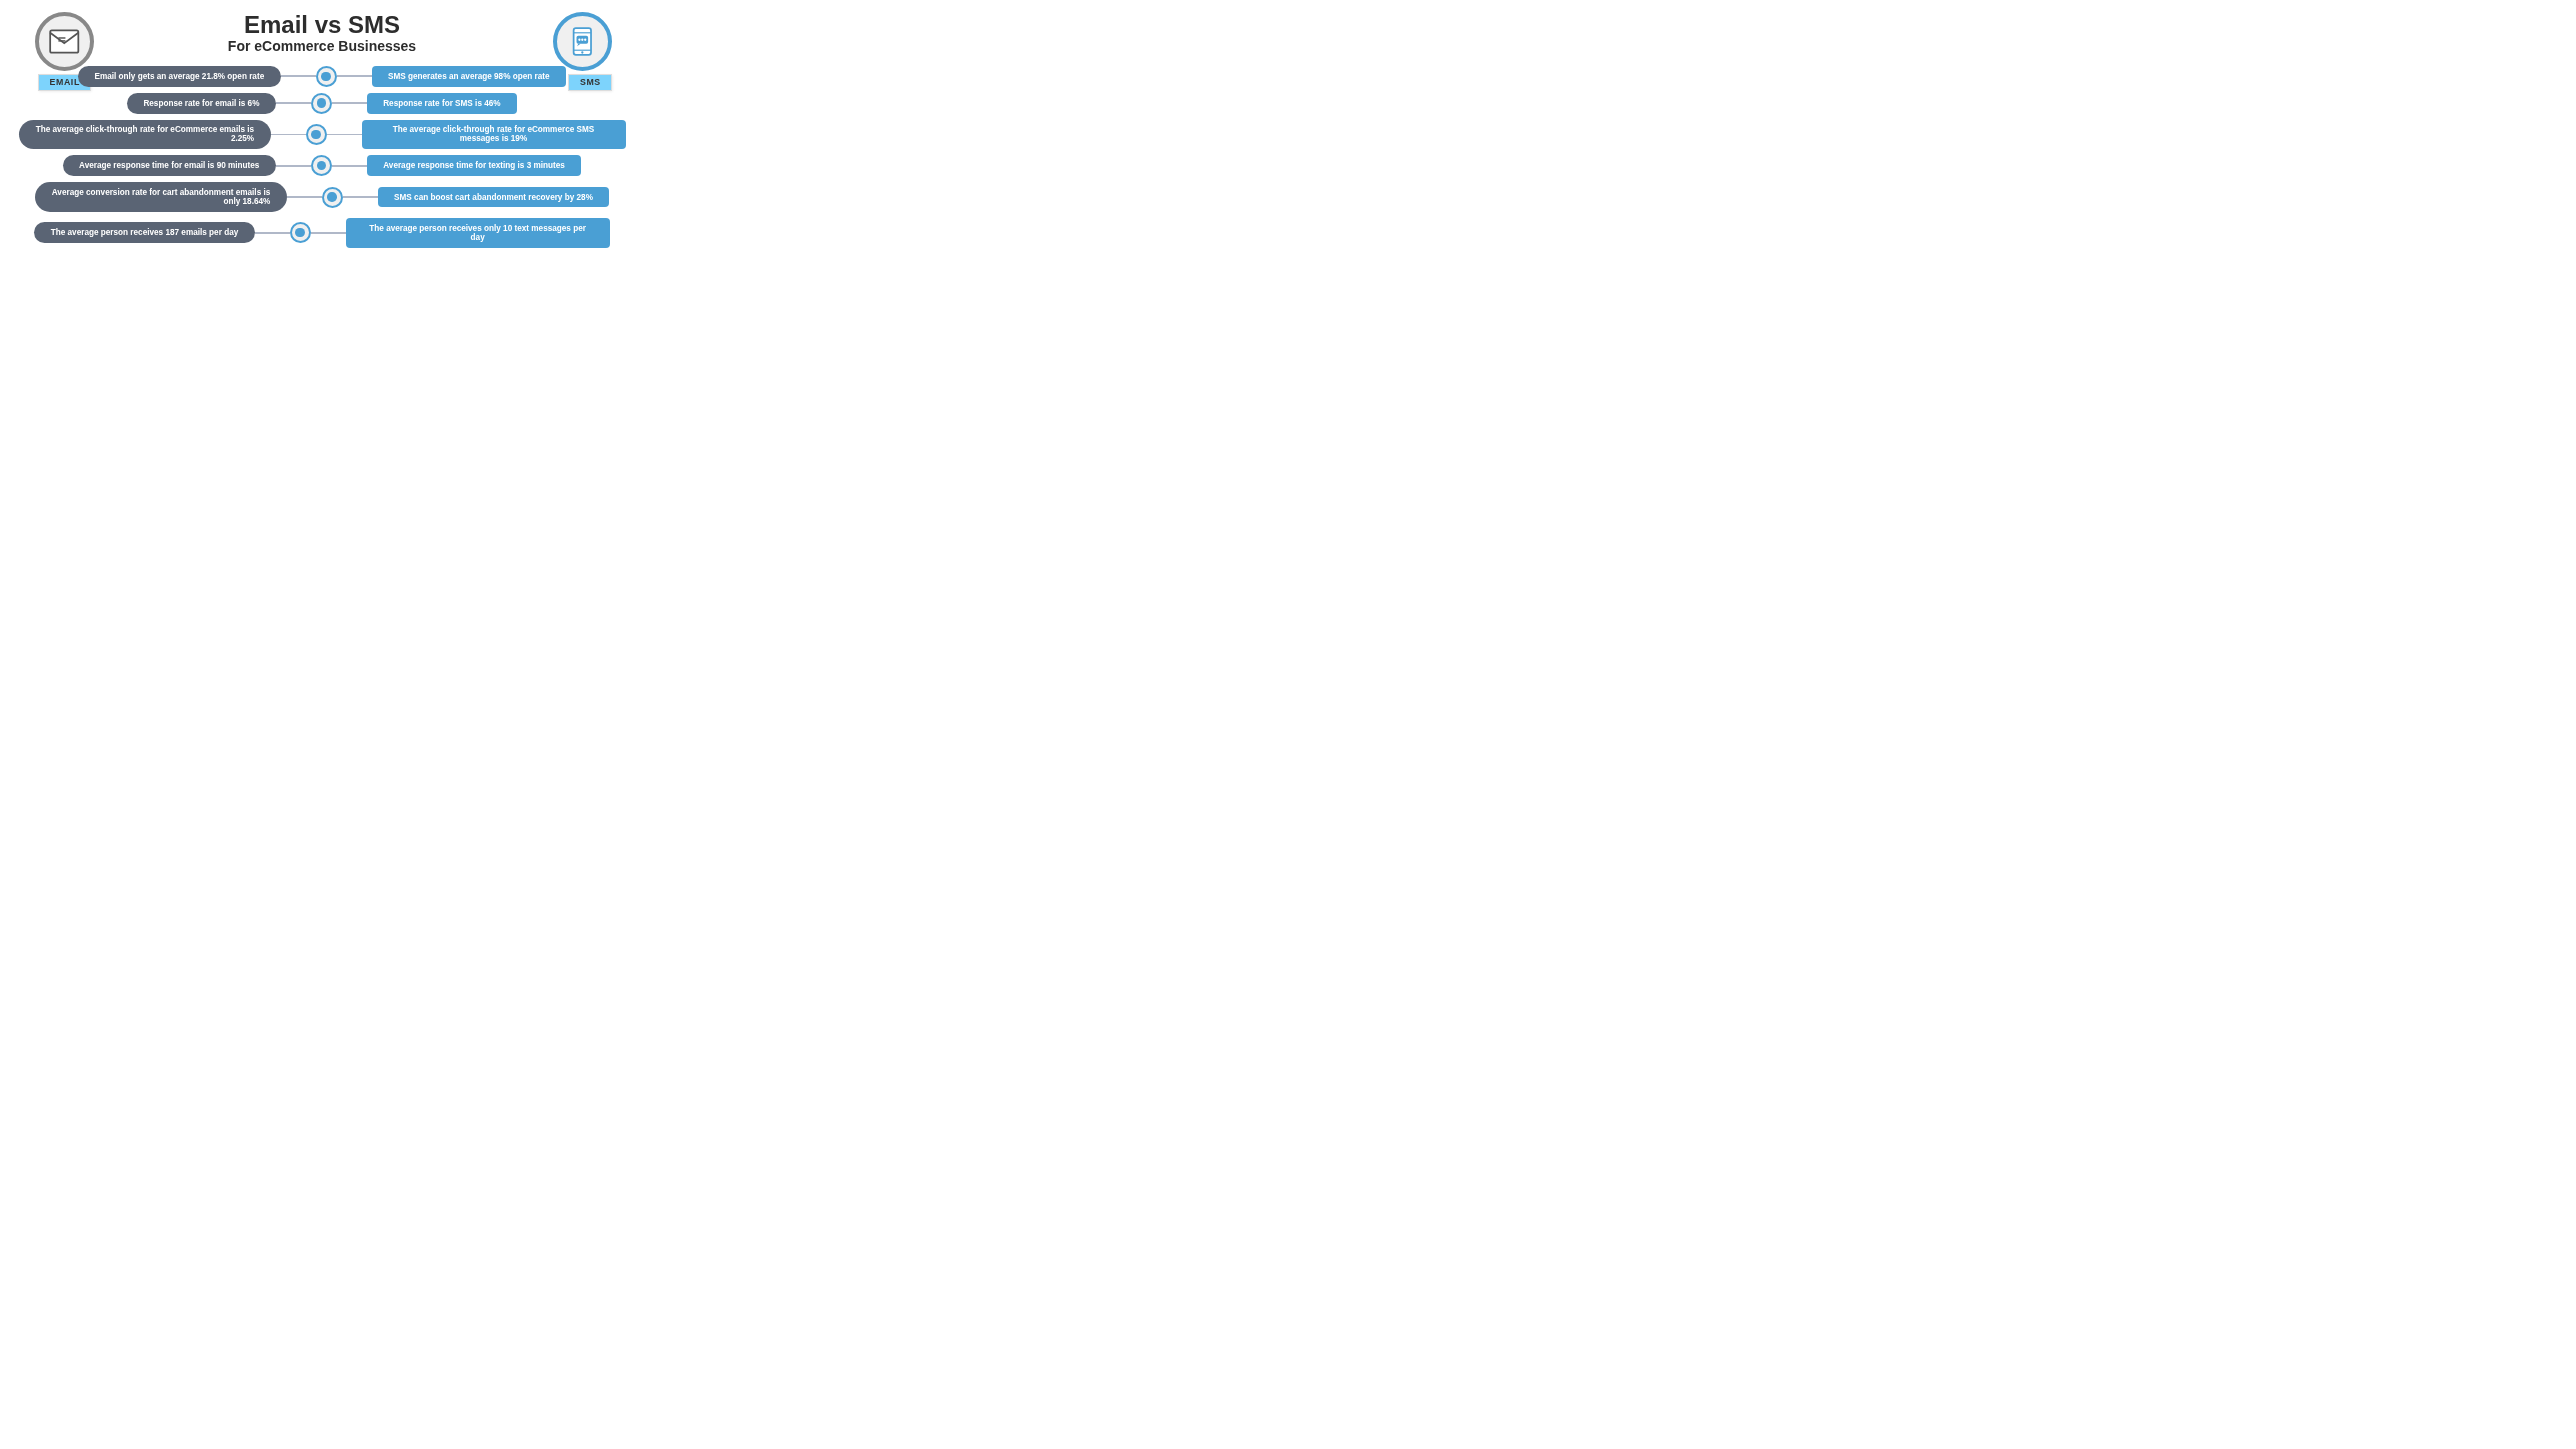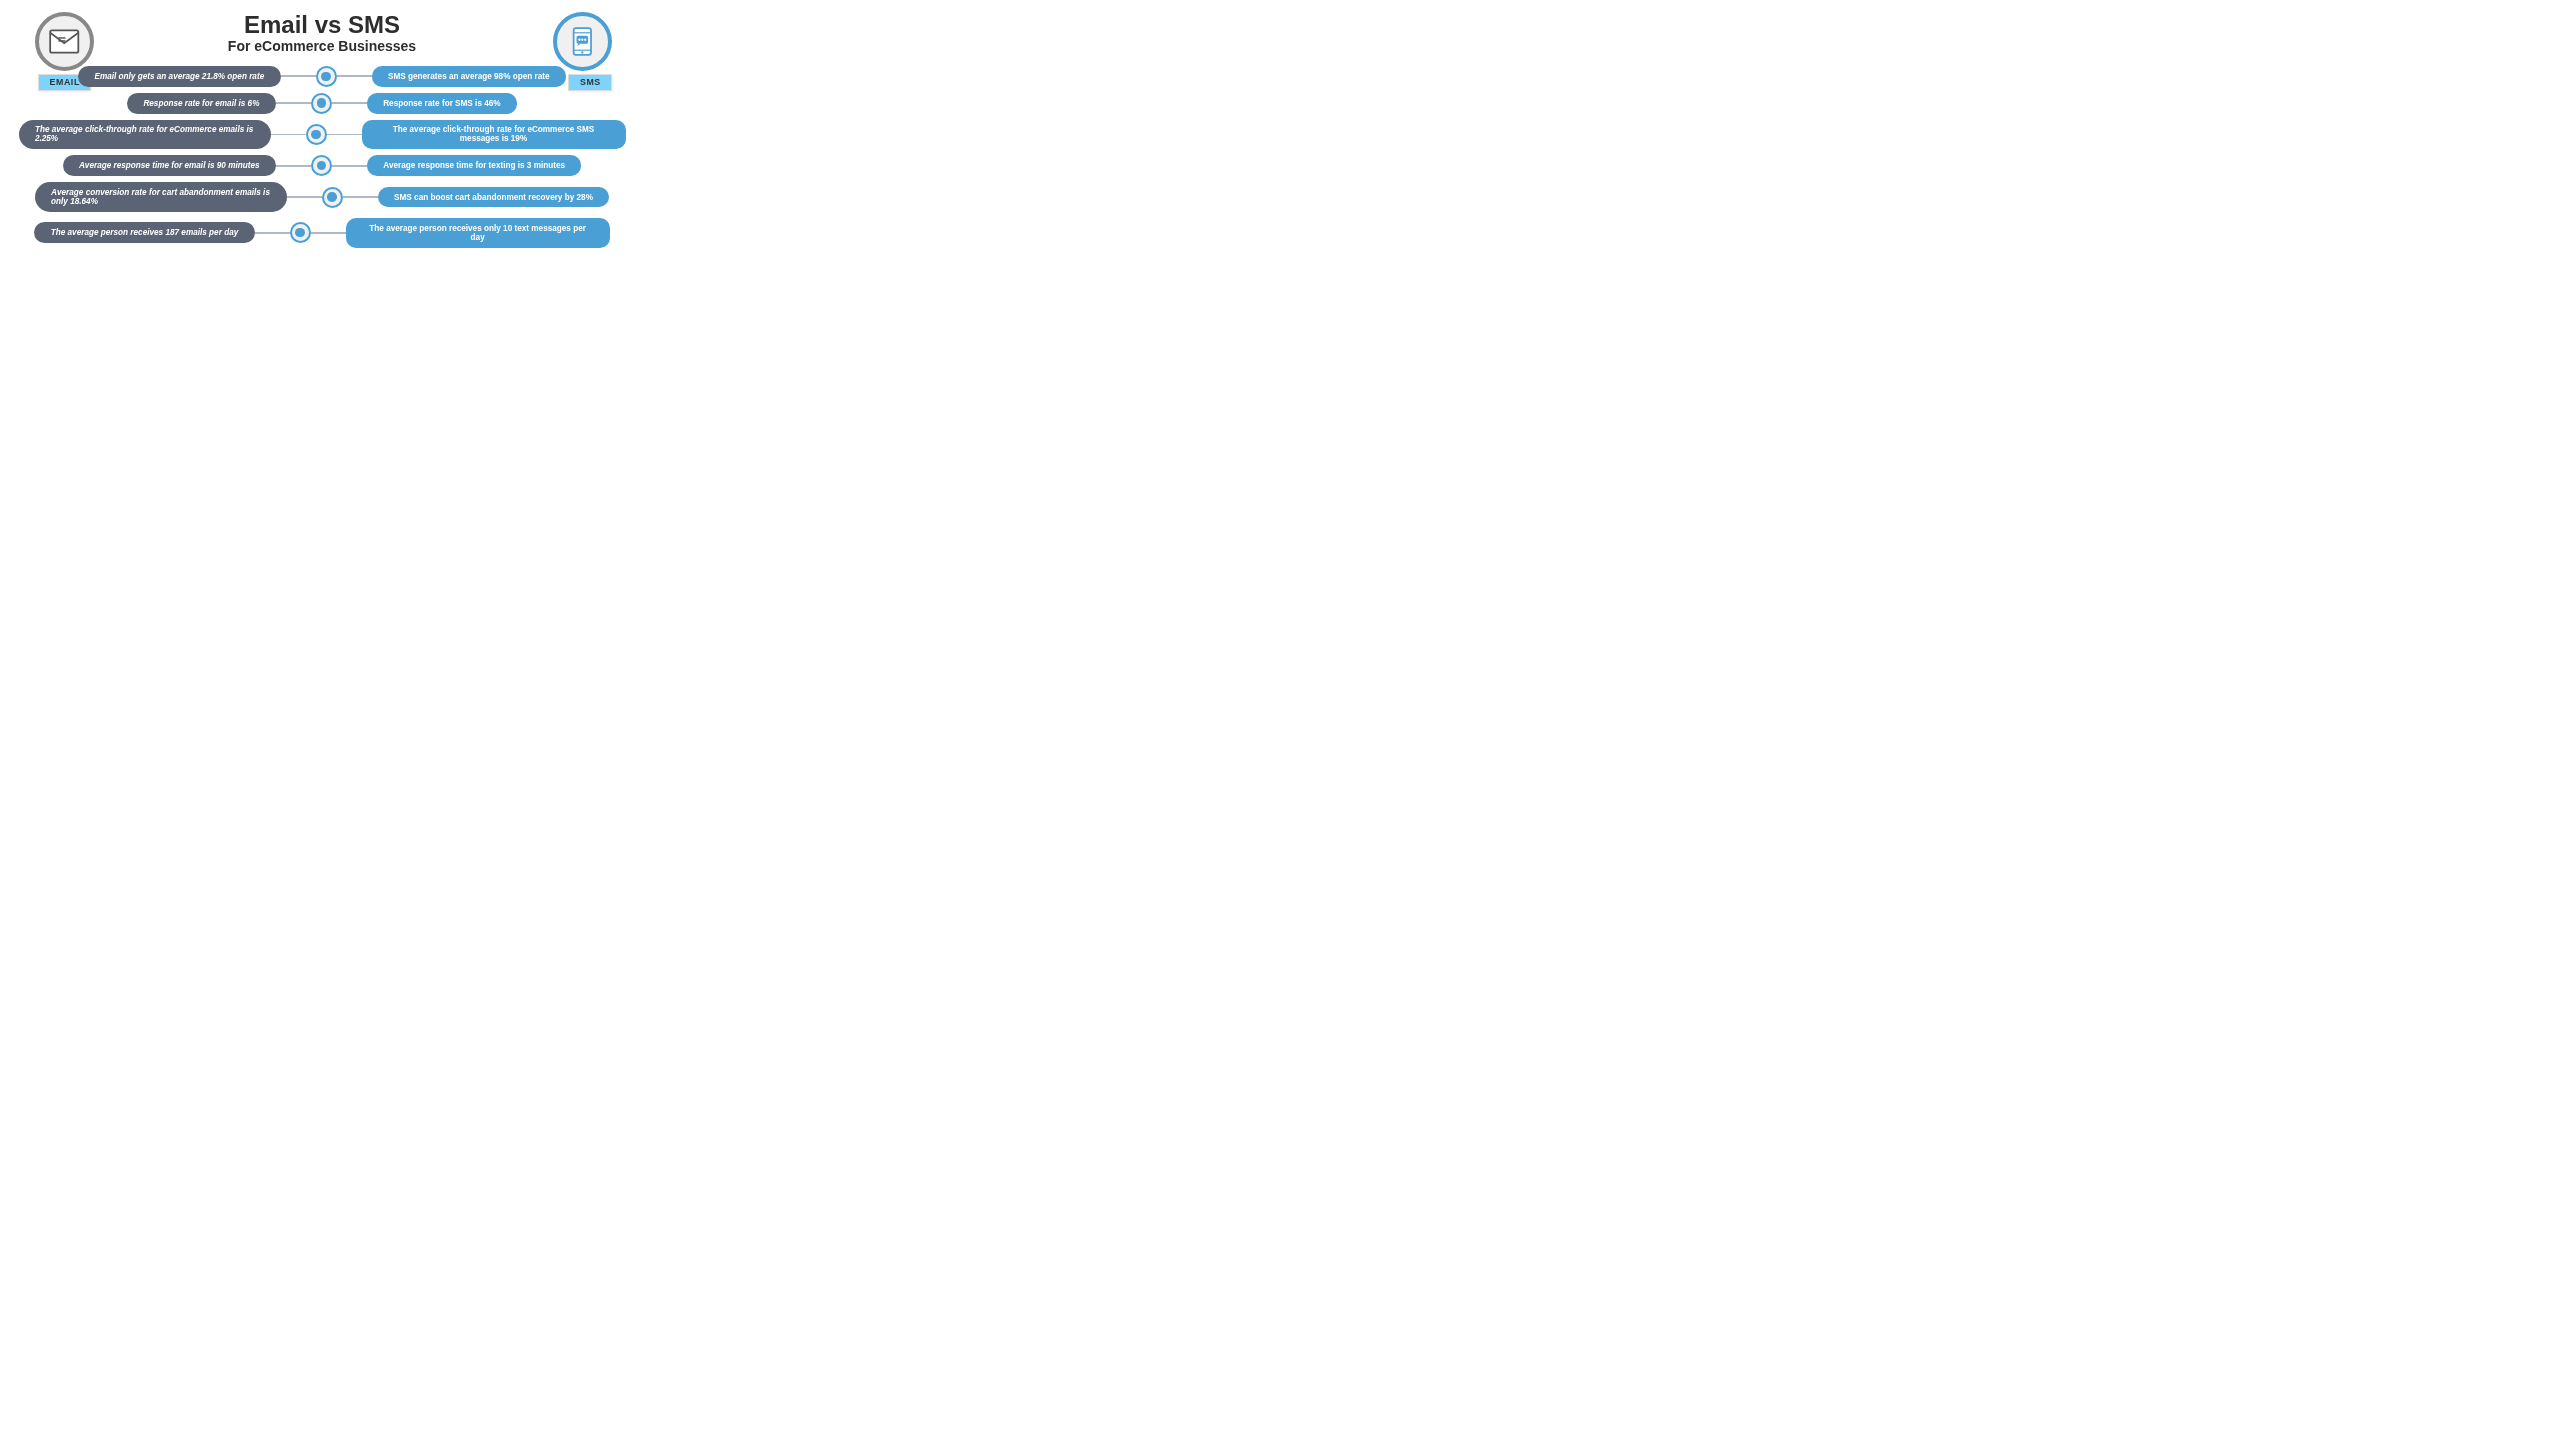--- a/index.html
+++ b/index.html
@@ -101,31 +101,30 @@
       gap: 0;
       position: relative;
     }
     .pill-email {
       background: #5a6474;
       color: #ffffff;
       border-radius: 17.6px;
       padding: 5.9px 16.4px;
       font-size: 8.2px;
       font-weight: 600;
-      text-align: left;
+      text-align: right;
       flex: 0 0 auto;
       max-width: 252px;
       min-width: 147px;
       position: relative;
-      font-style: italic;
     }
     .pill-sms {
       background: #4a9fd4;
       color: #ffffff;
-      border-radius: 10px;
+      border-radius: 4px;
       padding: 5.9px 16.4px;
       font-size: 8.2px;
       font-weight: 600;
       text-align: center;
       flex: 0 0 auto;
       max-width: 264px;
       min-width: 147px;
       position: relative;
     }
     .center-connector {

